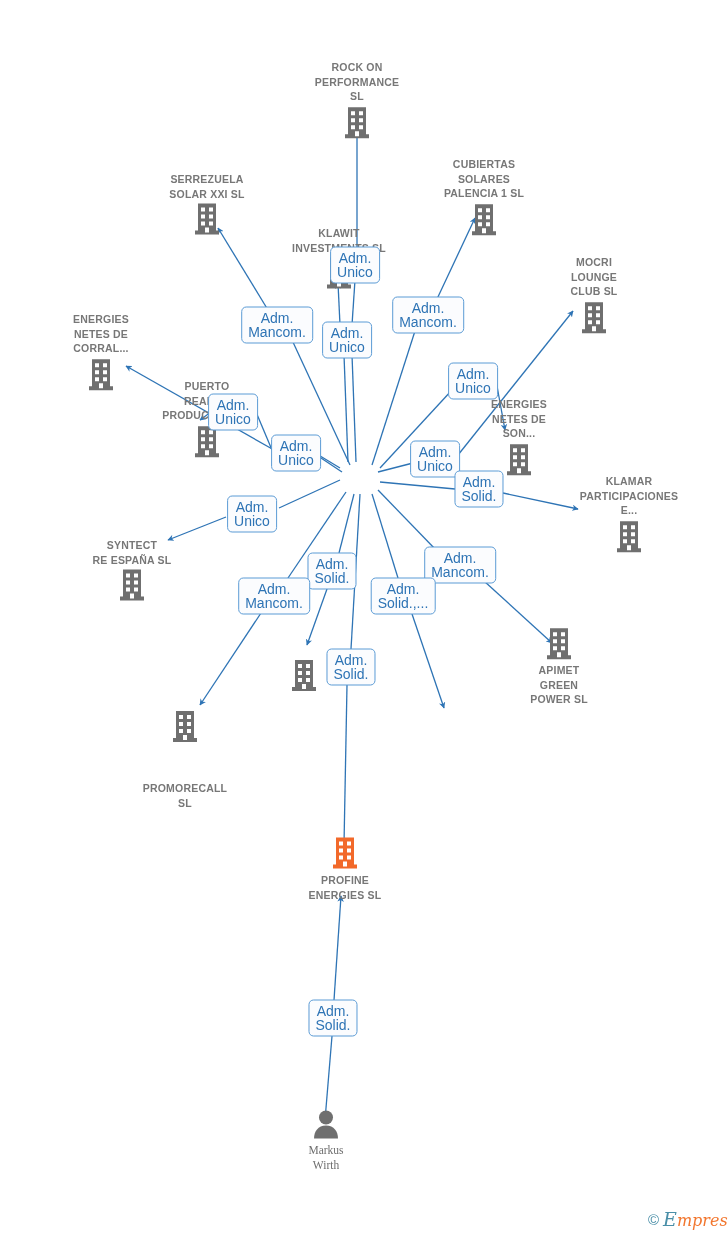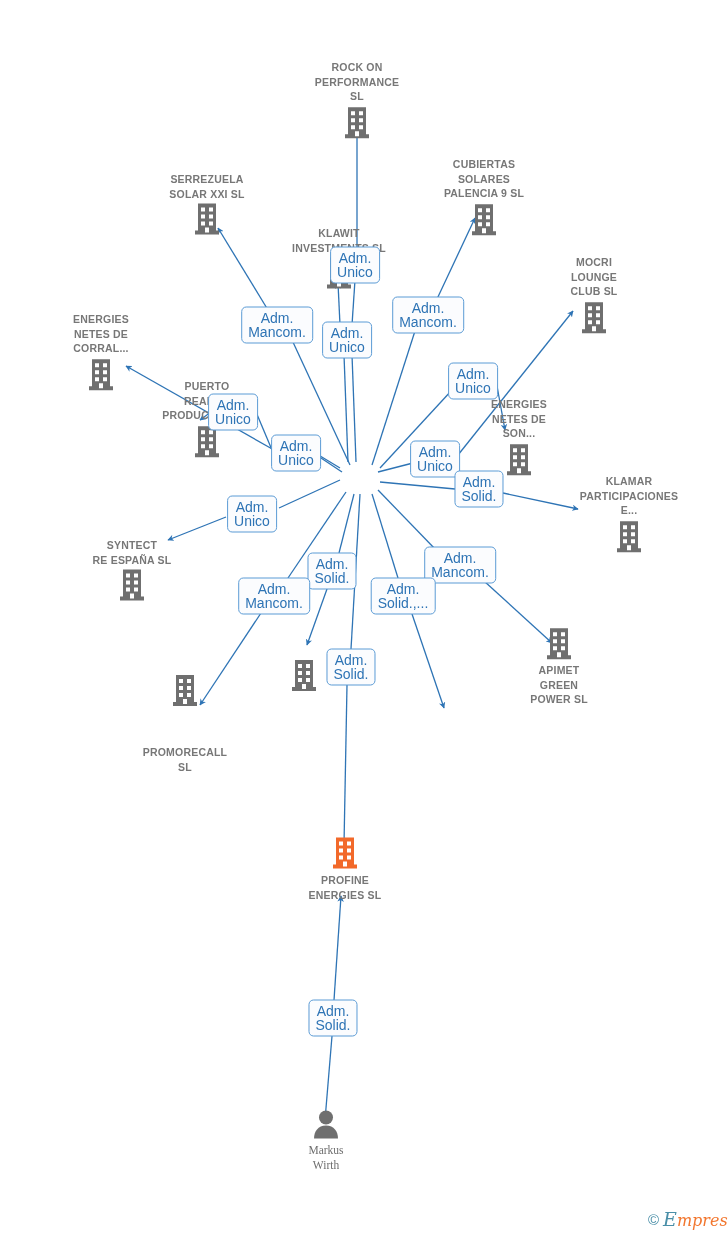--- a/index.html
+++ b/index.html
@@ -196,21 +196,21 @@
             <rect x="9" y="12" width="4" height="4"></rect>
             <rect x="17" y="12" width="4" height="4"></rect>
             <rect x="9" y="19" width="4" height="4"></rect>
             <rect x="17" y="19" width="4" height="4"></rect>
             <rect x="13" y="25" width="4" height="5"></rect>
           </g>
         </svg>
     </div>
     <div class="label">CUBIERTAS
 SOLARES
-PALENCIA 9 SL</div>
+PALENCIA 1 SL</div>
   </div>
 
   <div class="node label-above" style="left:207px; top:204px;">
     <div class="icon-wrap">
       <svg width="30" height="34" viewBox="0 0 30 34">
           <g fill="#6f6f6f">
             <rect x="6" y="1" width="18" height="29"></rect>
             <rect x="3" y="28" width="24" height="4"></rect>
           </g>
           <g fill="#ffffff">
@@ -423,21 +423,21 @@
             <rect x="9" y="12" width="4" height="4"></rect>
             <rect x="17" y="12" width="4" height="4"></rect>
             <rect x="9" y="19" width="4" height="4"></rect>
             <rect x="17" y="19" width="4" height="4"></rect>
             <rect x="13" y="25" width="4" height="5"></rect>
           </g>
         </svg>
     </div>
   </div>
 
-  <div class="node label-below" style="left:185px; top:724px;gap:35px;">
+  <div class="node label-below" style="left:185px; top:760px;gap:35px;">
     <div class="icon-wrap">
       <svg width="30" height="34" viewBox="0 0 30 34">
           <g fill="#6f6f6f">
             <rect x="6" y="1" width="18" height="29"></rect>
             <rect x="3" y="28" width="24" height="4"></rect>
           </g>
           <g fill="#ffffff">
             <rect x="9" y="5" width="4" height="4"></rect>
             <rect x="17" y="5" width="4" height="4"></rect>
             <rect x="9" y="12" width="4" height="4"></rect>

